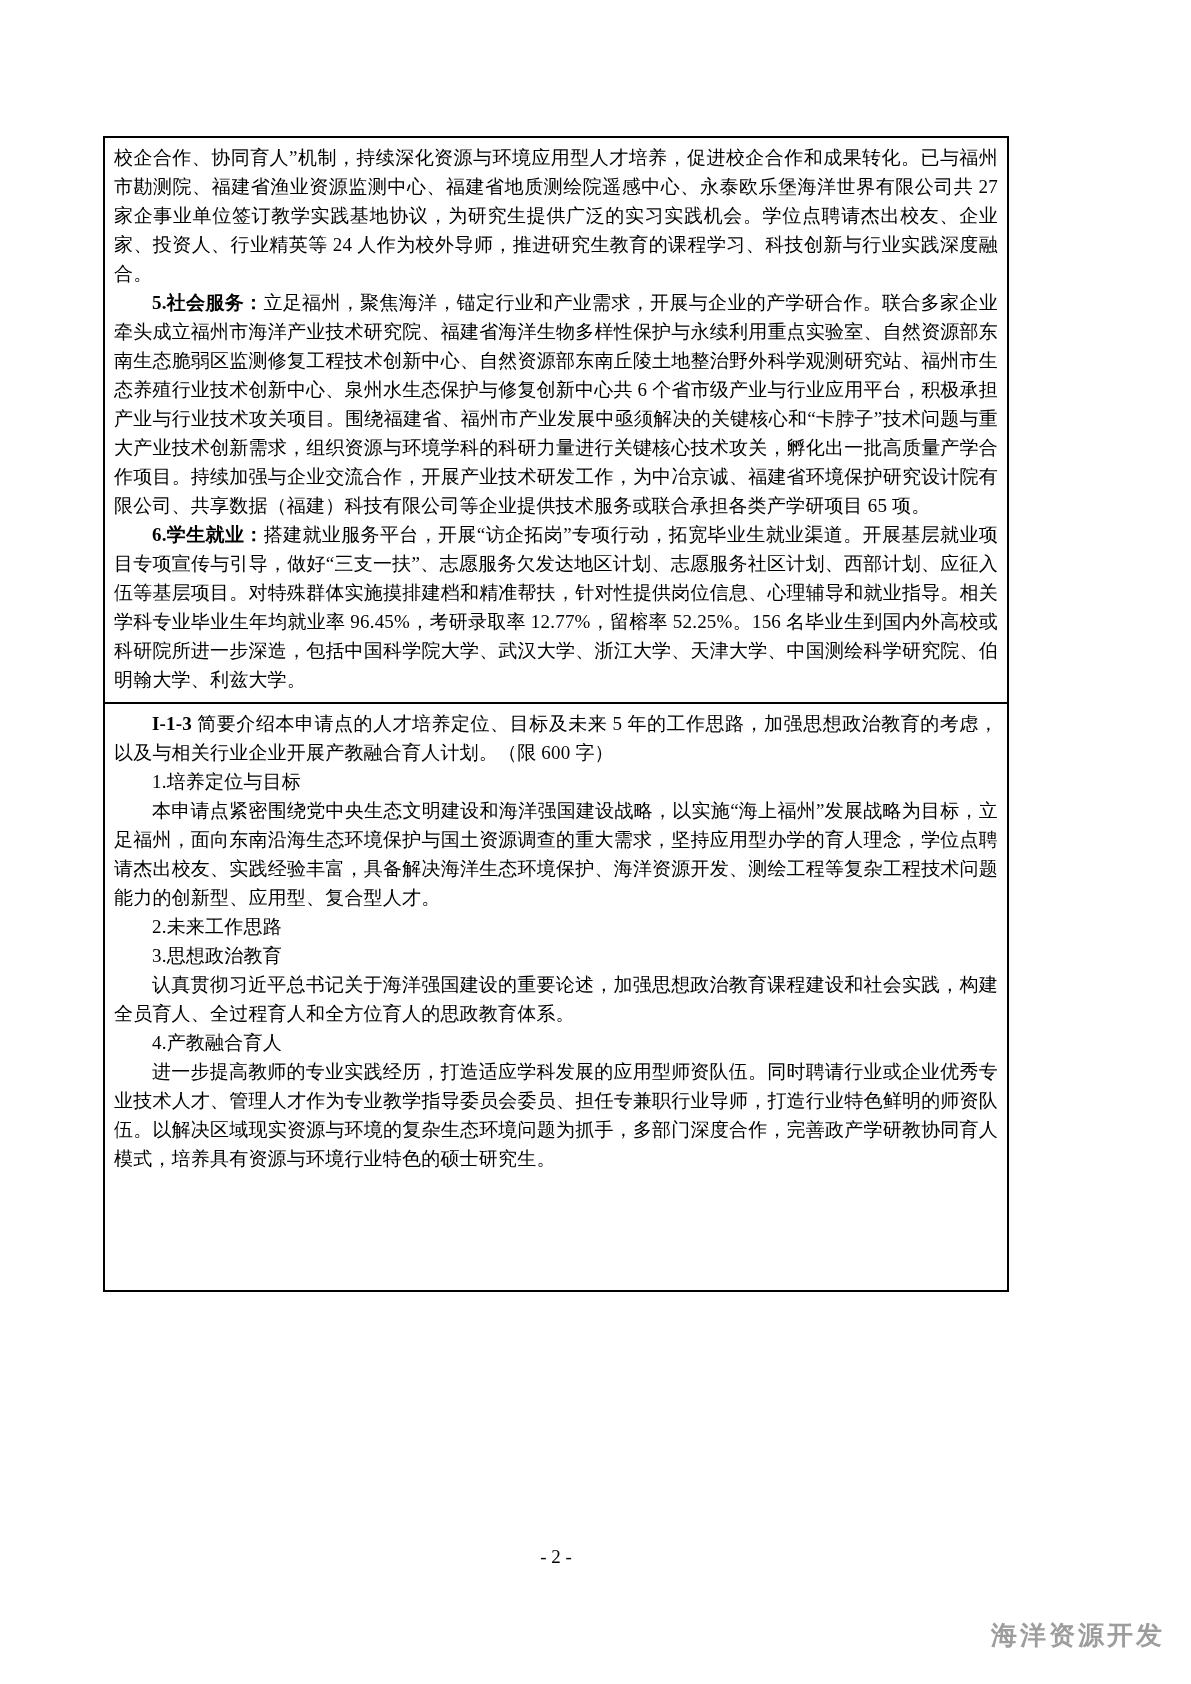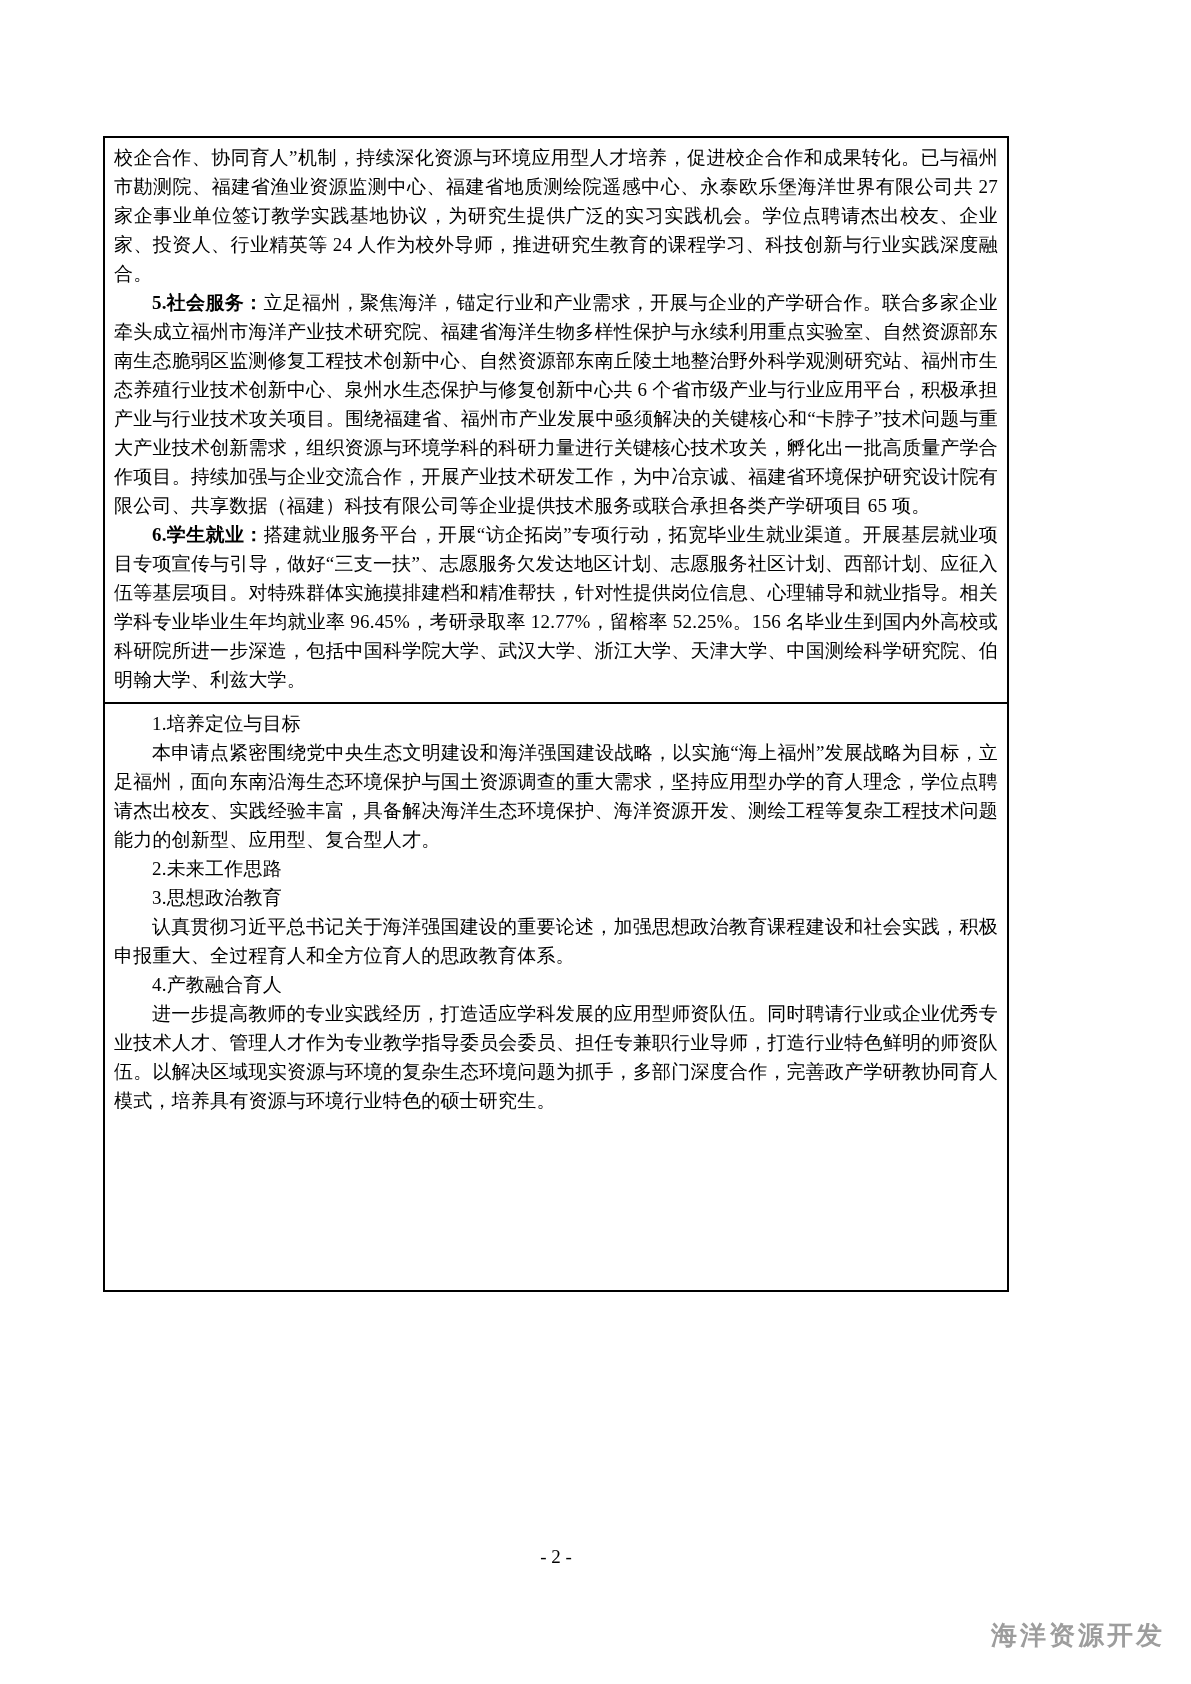--- a/index.html
+++ b/index.html
@@ -59,28 +59,29 @@
 
     <div class="cell cell-top">
       <p class="para"><span>校企合作、协同育人”机制，持续深化资源与环境应用型人才培养，促进校企合作和成果转化。已与福州市勘测院、福建省渔业资源监测中心、福建省地质测绘院遥感中心、永泰欧乐堡海洋世界有限公司共 27 家企事业单位签订教学实践基地协议，为研究生提供广泛的实习实践机会。学位点聘请杰出校友、企业家、投资人、行业精英等 24 人作为校外导师，推进研究生教育的课程学习、科技创新与行业实践深度融合。</span></p>
 
       <p class="para indent"><span class="bold">5.社会服务：</span><span>立足福州，聚焦海洋，锚定行业和产业需求，开展与企业的产学研合作。联合多家企业牵头成立福州市海洋产业技术研究院、福建省海洋生物多样性保护与永续利用重点实验室、自然资源部东南生态脆弱区监测修复工程技术创新中心、自然资源部东南丘陵土地整治野外科学观测研究站、福州市生态养殖行业技术创新中心、泉州水生态保护与修复创新中心共 6 个省市级产业与行业应用平台，积极承担产业与行业技术攻关项目。围绕福建省、福州市产业发展中亟须解决的关键核心和“卡脖子”技术问题与重大产业技术创新需求，组织资源与环境学科的科研力量进行关键核心技术攻关，孵化出一批高质量产学合作项目。持续加强与企业交流合作，开展产业技术研发工作，为中冶京诚、福建省环境保护研究设计院有限公司、共享数据（福建）科技有限公司等企业提供技术服务或联合承担各类产学研项目 65 项。</span></p>
 
       <p class="para indent"><span class="bold">6.学生就业：</span><span>搭建就业服务平台，开展“访企拓岗”专项行动，拓宽毕业生就业渠道。开展基层就业项目专项宣传与引导，做好“三支一扶”、志愿服务欠发达地区计划、志愿服务社区计划、西部计划、应征入伍等基层项目。对特殊群体实施摸排建档和精准帮扶，针对性提供岗位信息、心理辅导和就业指导。相关学科专业毕业生年均就业率 96.45%，考研录取率 12.77%，留榕率 52.25%。156 名毕业生到国内外高校或科研院所进一步深造，包括中国科学院大学、武汉大学、浙江大学、天津大学、中国测绘科学研究院、伯明翰大学、利兹大学。</span></p>
     </div>
 
     <div class="cell cell-bottom">
+      <p class="para indent"><span class="bold">I-1-3 </span><span>简要介绍本申请点的人才培养定位、目标及未来 5 年的工作思路，加强思想政治教育的考虑，以及与相关行业企业开展产教融合育人计划。（限 600 字）</span></p>
 
       <p class="para indent bold">1.培养定位与目标</p>
       <p class="para indent">本申请点紧密围绕党中央生态文明建设和海洋强国建设战略，以实施“海上福州”发展战略为目标，立足福州，面向东南沿海生态环境保护与国土资源调查的重大需求，坚持应用型办学的育人理念，学位点聘请杰出校友、实践经验丰富，具备解决海洋生态环境保护、海洋资源开发、测绘工程等复杂工程技术问题能力的创新型、应用型、复合型人才。</p>
 
       <p class="para indent bold">2.未来工作思路</p>
 
       <p class="para indent bold">3.思想政治教育</p>
-      <p class="para indent">认真贯彻习近平总书记关于海洋强国建设的重要论述，加强思想政治教育课程建设和社会实践，积极申报重大、全过程育人和全方位育人的思政教育体系。</p>
+      <p class="para indent">认真贯彻习近平总书记关于海洋强国建设的重要论述，加强思想政治教育课程建设和社会实践，构建全员育人、全过程育人和全方位育人的思政教育体系。</p>
 
       <p class="para indent bold">4.产教融合育人</p>
       <p class="para indent">进一步提高教师的专业实践经历，打造适应学科发展的应用型师资队伍。同时聘请行业或企业优秀专业技术人才、管理人才作为专业教学指导委员会委员、担任专兼职行业导师，打造行业特色鲜明的师资队伍。以解决区域现实资源与环境的复杂生态环境问题为抓手，多部门深度合作，完善政产学研教协同育人模式，培养具有资源与环境行业特色的硕士研究生。</p>
     </div>
 
   </div>
 
   <div class="footer">- 2 -</div>
 
   <div class="watermark">海洋资源开发</div>

